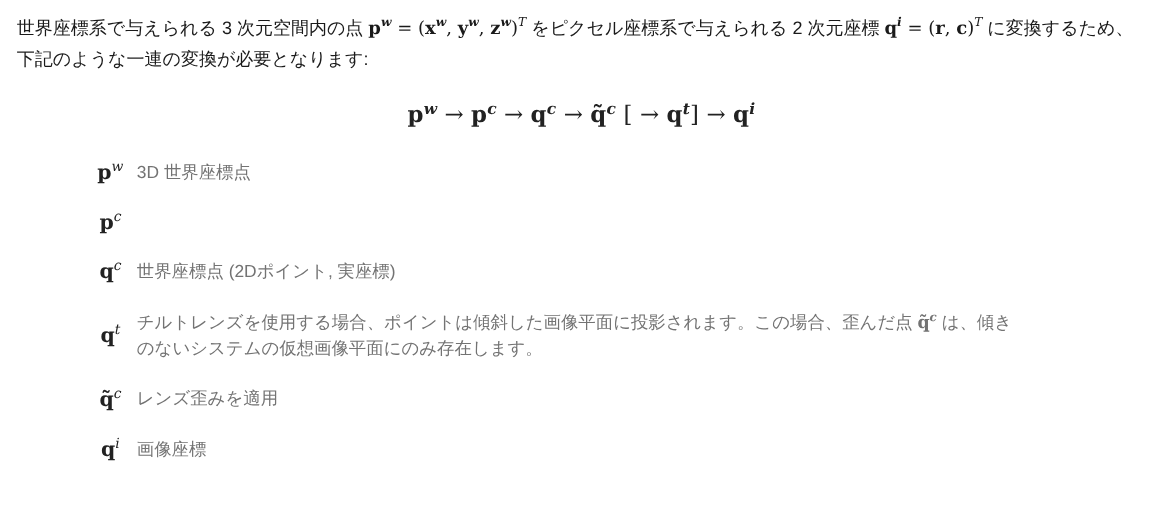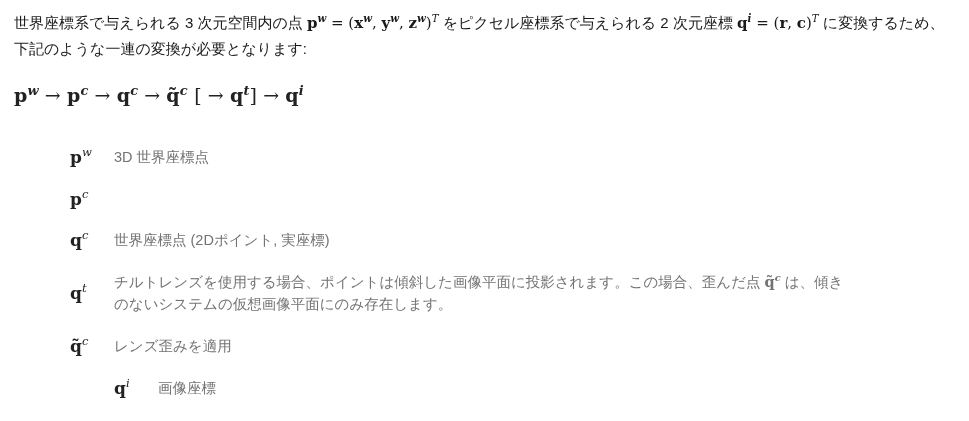--- a/index.html
+++ b/index.html
@@ -43,41 +43,42 @@
   sup.mi {
     font-size: 0.68em;
     vertical-align: super;
     line-height: 0;
     font-style: italic;
     font-family: "DejaVu Serif", "Liberation Serif", serif;
   }
 
   
   .display-eq {
+    text-align: center;
     font-size: 19px;
     font-family: "DejaVu Serif", "Liberation Serif", serif;
-    margin: 22px 0 40px 0;
+    margin: 22px 0 26px 0;
     letter-spacing: 0.2px;
   }
   .display-eq .arrow { padding: 0 6px; }
 
   
   .deflist {
     margin: 0;
     padding: 0 0 0 56px;
   }
   .defrow {
     display: flex;
     align-items: flex-start;
     margin-bottom: 20px;
   }
-  .defrow:last-child { margin-bottom: 0; margin-left: 44px; }
+  .defrow:last-child { margin-bottom: 0; }
   .defsym {
     flex: 0 0 44px;
-    text-align: left;
+    text-align: center;
     font-size: 17px;
     font-family: "DejaVu Serif", "Liberation Serif", serif;
     padding-top: 1px;
     white-space: nowrap;
   }
   .defdesc {
     font-size: 14.5px;
     line-height: 22px;
     color: #737373;
     max-width: 735px;

